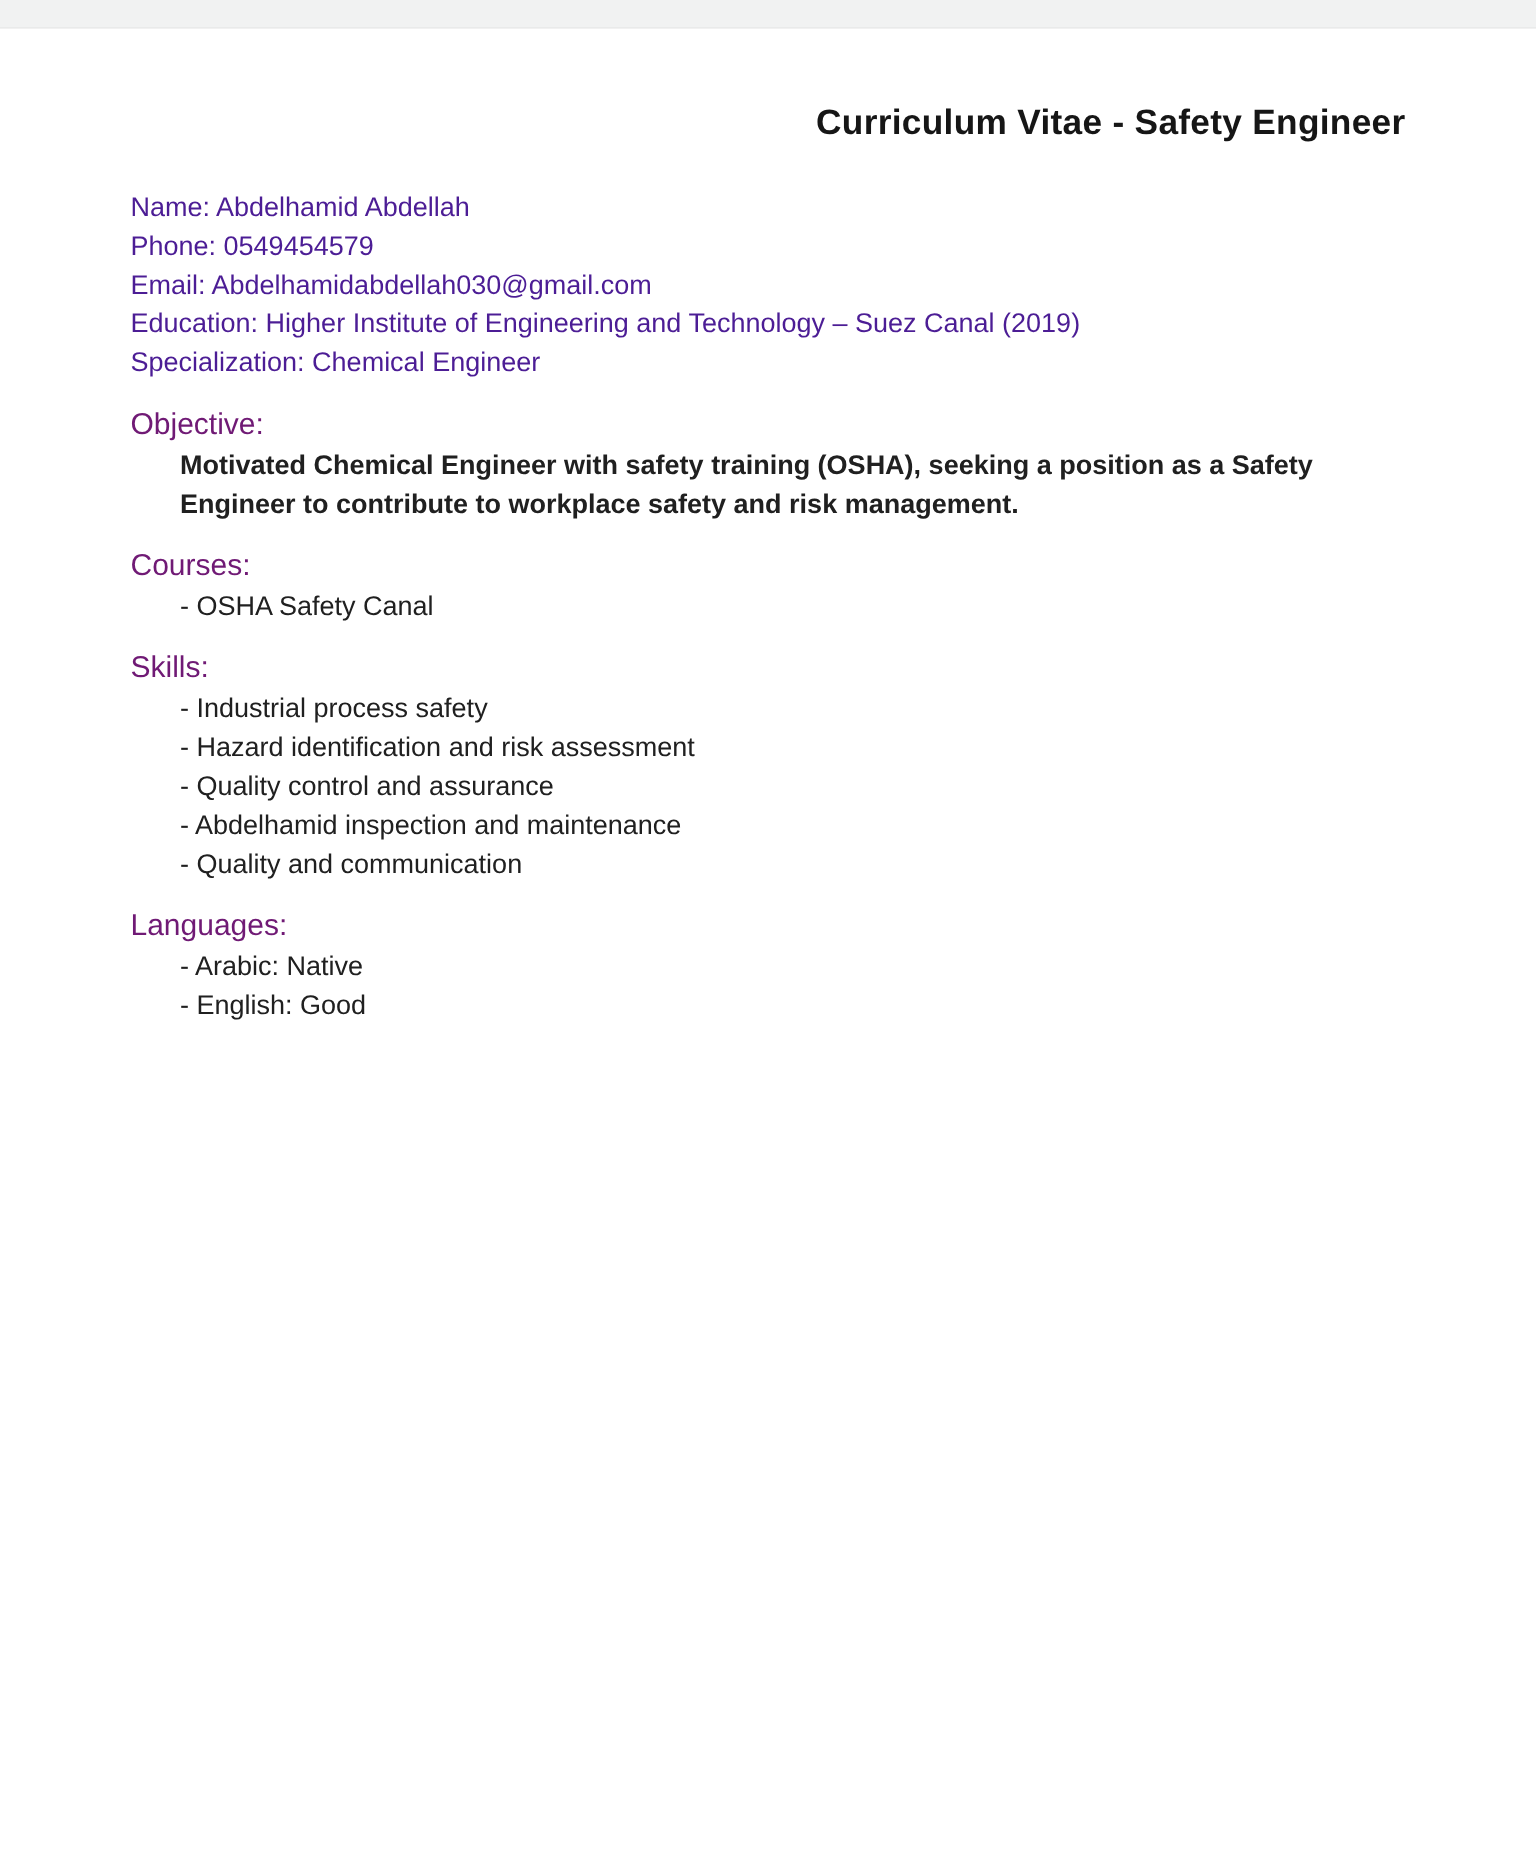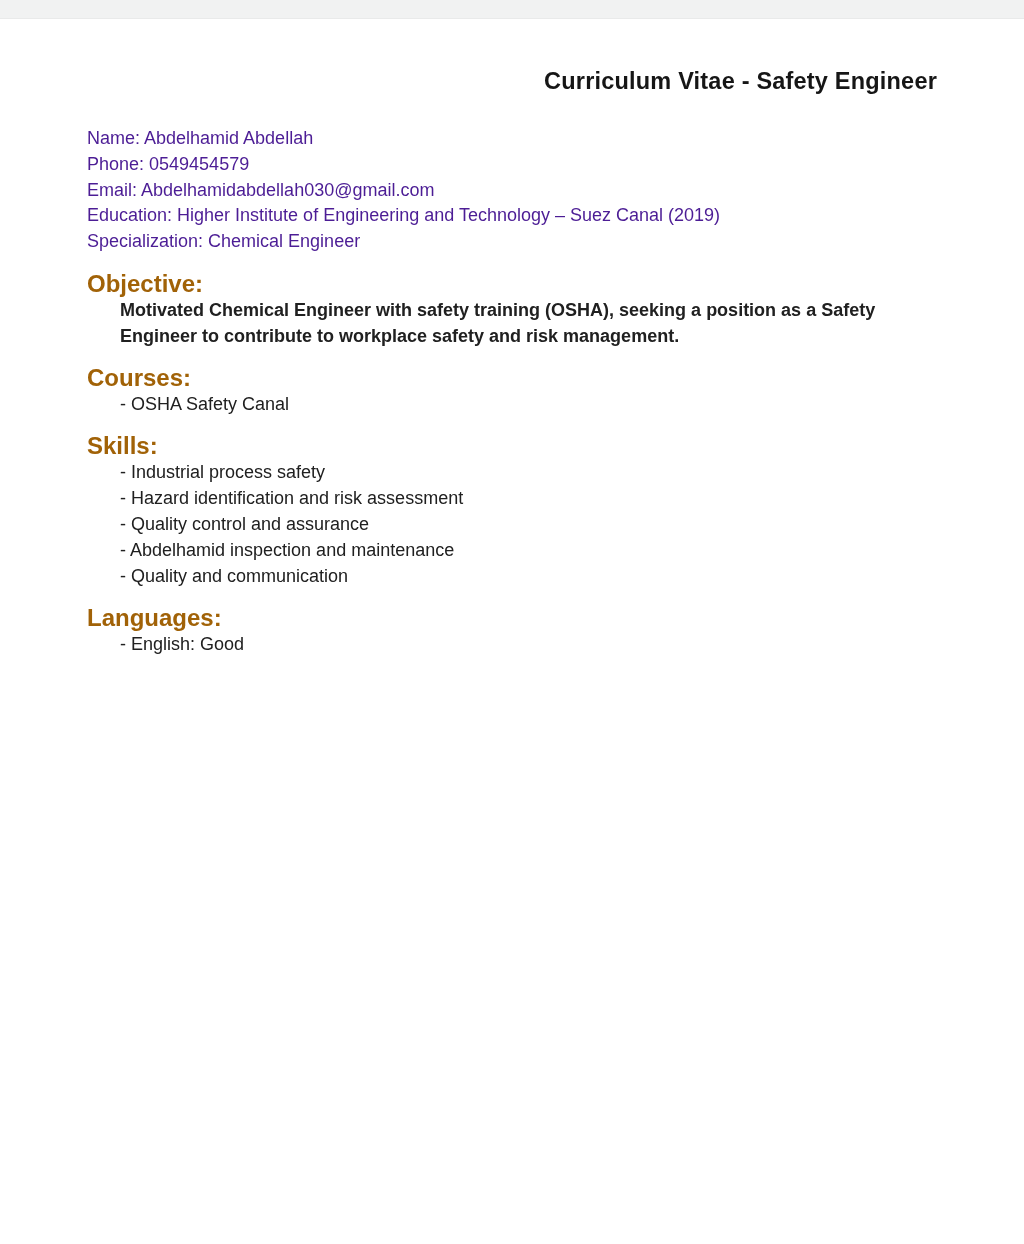--- a/index.html
+++ b/index.html
@@ -41,24 +41,24 @@
     font-size: 18px;
     line-height: 25.8px;
     color: #4c1d95;
   }
 
   .section {
     margin-top: 15px;
   }
 
   .section-heading {
-    font-size: 24px;
-    font-weight: bold;
+    font-size: 20px;
+    font-weight: normal;
     line-height: 27px;
-    color: #a16207;
+    color: #701a75;
   }
 
   .section-body {
     padding-left: 33px;
   }
 
   .section-paragraph {
     font-size: 18px;
     line-height: 26px;
     max-width: 765px;
@@ -110,17 +110,18 @@
       <div class="bullet-line">- Hazard identification and risk assessment</div>
       <div class="bullet-line">- Quality control and assurance</div>
       <div class="bullet-line">- Abdelhamid inspection and maintenance</div>
       <div class="bullet-line">- Quality and communication</div>
     </div>
   </div>
 
   <div class="section">
     <div class="section-heading">Languages:</div>
     <div class="section-body">
+      <div class="bullet-line">- Arabic: Native</div>
       <div class="bullet-line">- English: Good</div>
     </div>
   </div>
 
 </div>
 
 </body></html>

